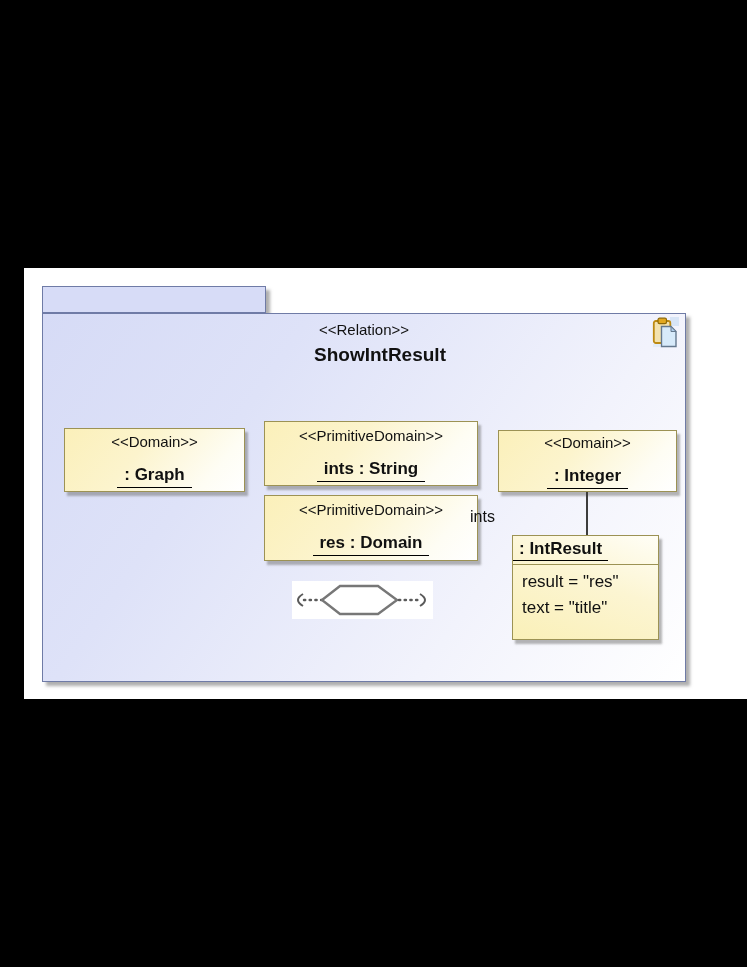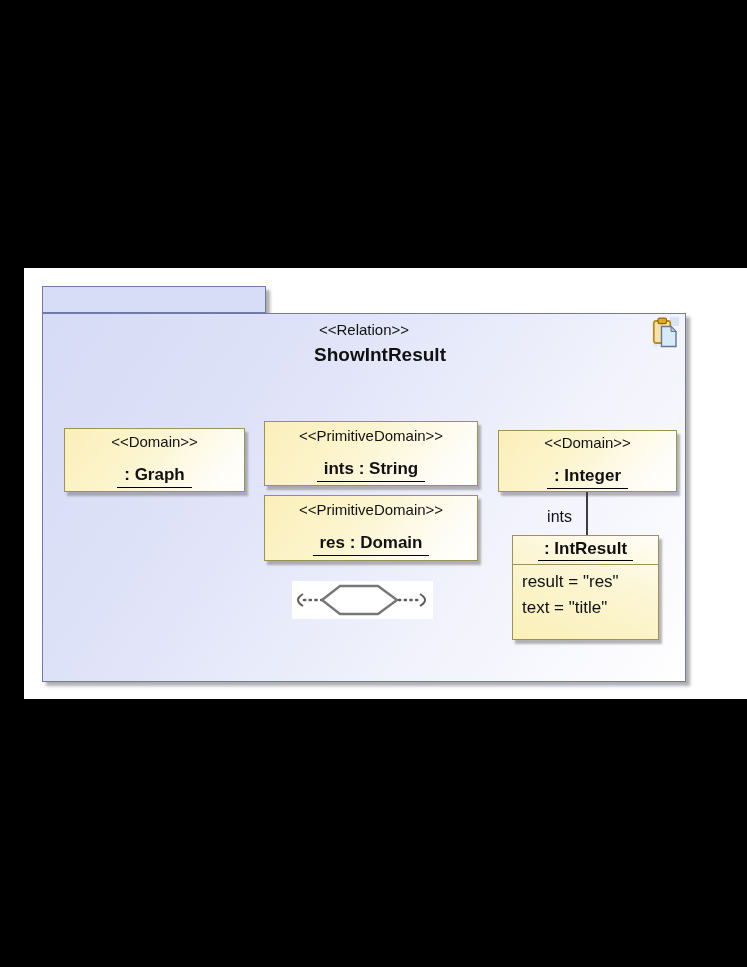--- a/index.html
+++ b/index.html
@@ -58,36 +58,36 @@
   
   .obj{
     position:absolute;left:488px;top:267px;width:147px;height:105px;
     background:linear-gradient(200deg,#fffef6 0%,#fcf5d2 45%,#faf0b8 100%);
     border:1.5px solid #9c9254;
     box-shadow:3px 4px 2px rgba(110,110,110,.5);
     box-sizing:border-box;
   }
   .obj-head{
     height:28px;border-bottom:1.5px solid #9c9254;
-    display:flex;align-items:center;justify-content:center;
+    display:flex;align-items:center;justify-content:flex-start;
   }
   .obj-head .nm{
     font-size:17px;font-weight:bold;
     border-bottom:1.7px solid #000;padding:0 6px 1px 6px;
   }
   .obj-attrs{padding:4px 0 0 9px;}
   .obj-attrs .attr{font-size:17px;line-height:26px;white-space:pre;}
 
   
   .edge-line{
     position:absolute;left:562px;top:224px;width:2px;height:43px;
     background:#3d3d3d;
   }
   .edge-label{
-    position:absolute;left:466px;top:240px;width:82px;text-align:right;
+    position:absolute;left:446px;top:240px;width:82px;
     font-size:16px;
   }
 
   
   .hexwrap{position:absolute;left:268px;top:313px;width:141px;height:38px;background:#ffffff;}
 </style>
 </head>
 <body>
 
 <div class="canvas">

